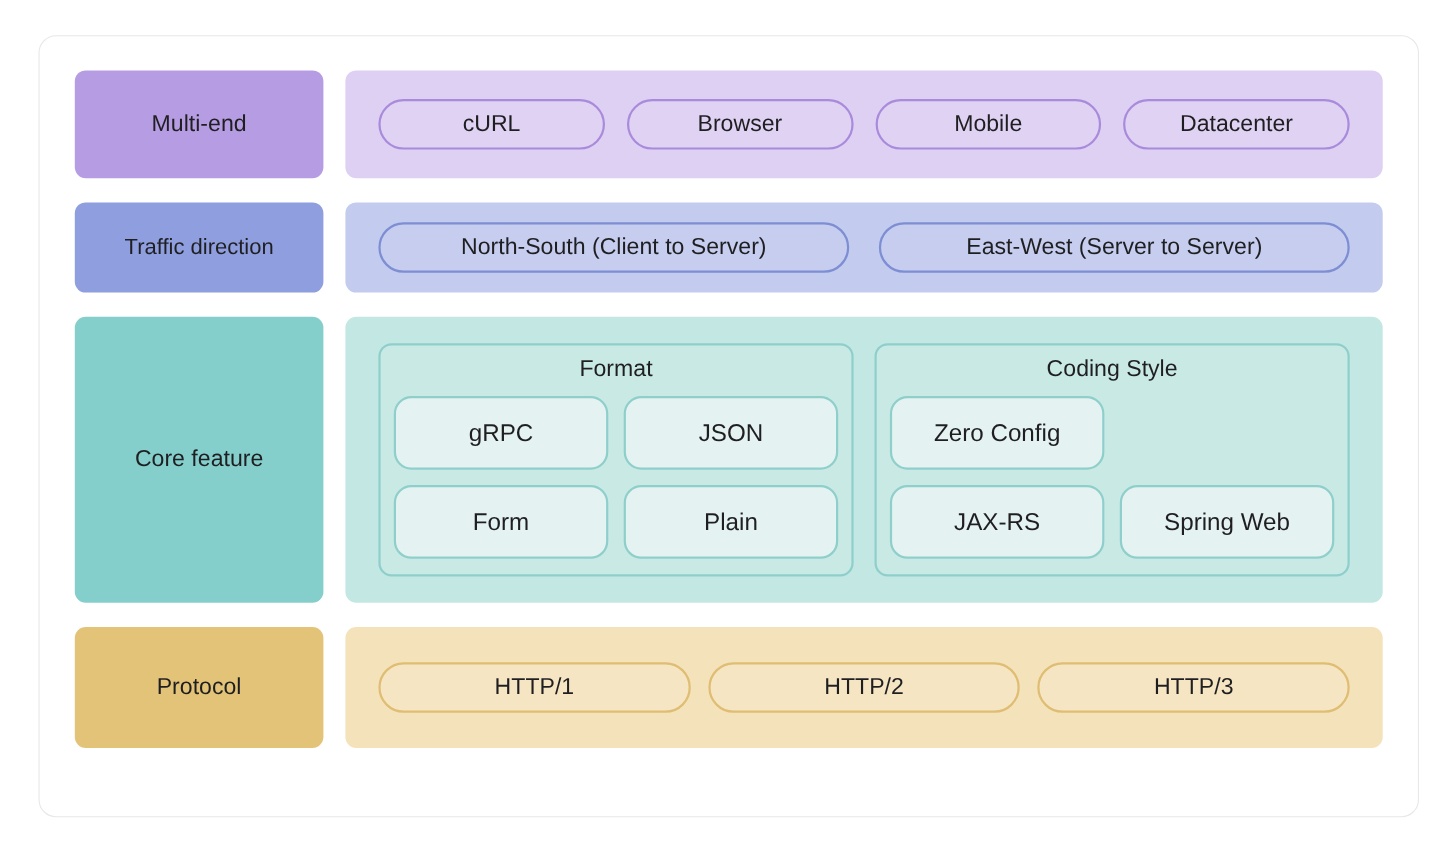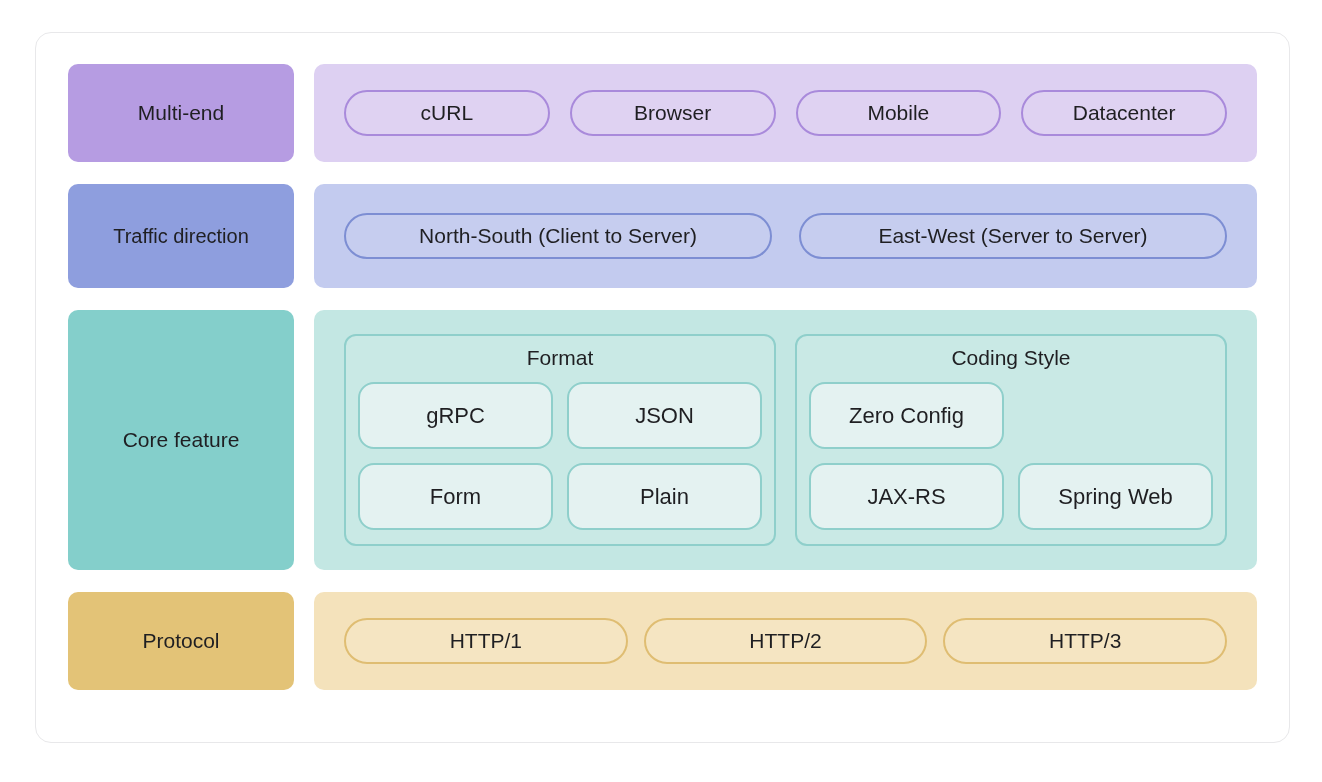--- a/index.html
+++ b/index.html
@@ -76,21 +76,21 @@
     padding: 0 14px;
   }
 
   
   .row-multiend      { height: 98px; }
   .row-multiend .row-label { background: #b69ce2; }
   .row-multiend .row-panel { background: #ddd0f2; padding: 0 30px; text-align: right; }
   .row-multiend .pill      { border-color: #a98adb; background: rgba(255,255,255,0.06); }
 
   
-  .row-traffic      { height: 104px; }
+  .row-traffic      { height: 82px; }
   .row-traffic .row-label { background: #8e9ede; font-size: 20px; }
   .row-traffic .row-panel { background: #c3cbef; padding: 0 30px; gap: 27px; }
   .row-traffic .pill      { border-color: #7d8ed3; background: rgba(255,255,255,0.05); }
 
   
   .row-core      { height: 260px; }
   .row-core .row-label { background: #84cfcb; }
   .row-core .row-panel {
     background: #c3e7e3;
     align-items: stretch;
@@ -134,21 +134,21 @@
     justify-content: center;
     font-size: 22px;
     color: #1f1f22;
     white-space: nowrap;
     padding: 0 12px;
     min-height: 56px;
   }
   .chip-row.partial .chip { flex: 0 0 calc(50% - 7px); }
 
   
-  .row-protocol      { height: 98px; }
+  .row-protocol      { height: 110px; }
   .row-protocol .row-label { background: #e3c377; }
   .row-protocol .row-panel { background: #f4e2bb; padding: 0 30px; gap: 16px; }
   .row-protocol .pill      { border-color: #dfbd72; background: rgba(255,255,255,0.10); }
 </style>
 </head>
 <body>
 
 <div id="card">
   <div class="rows">
 

